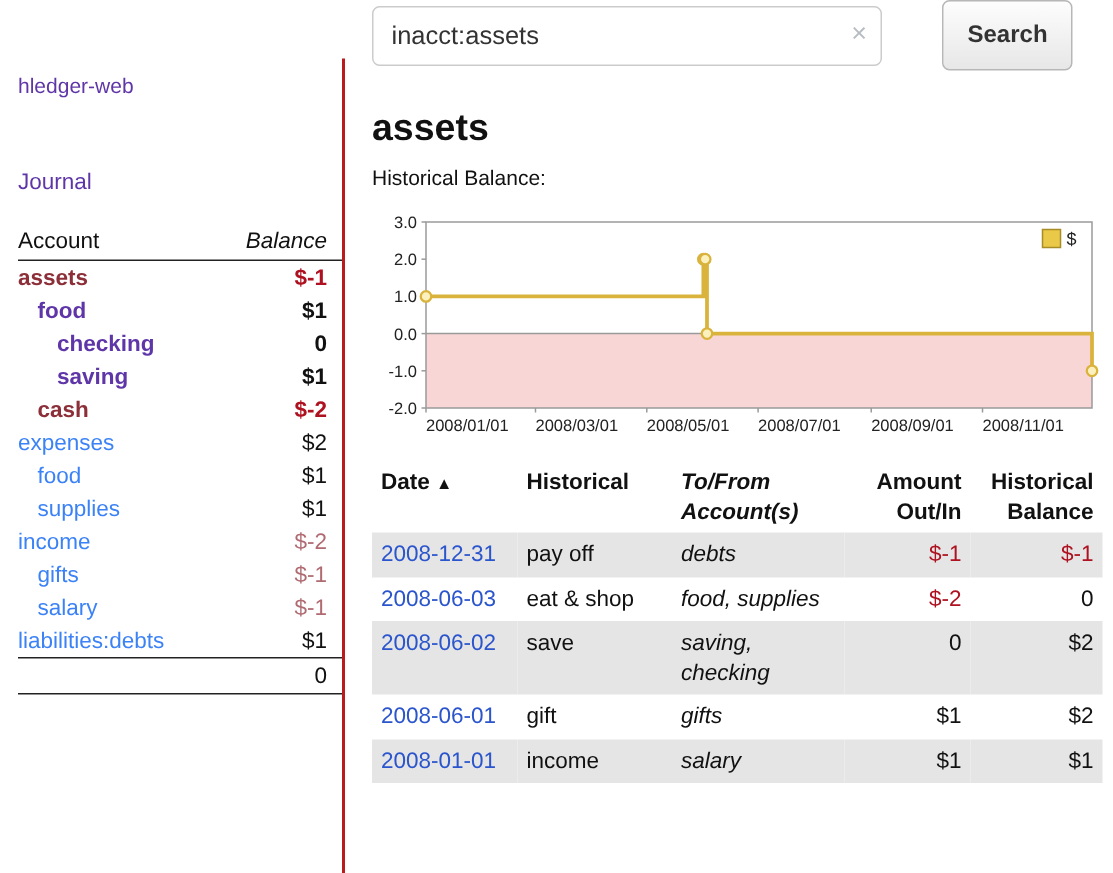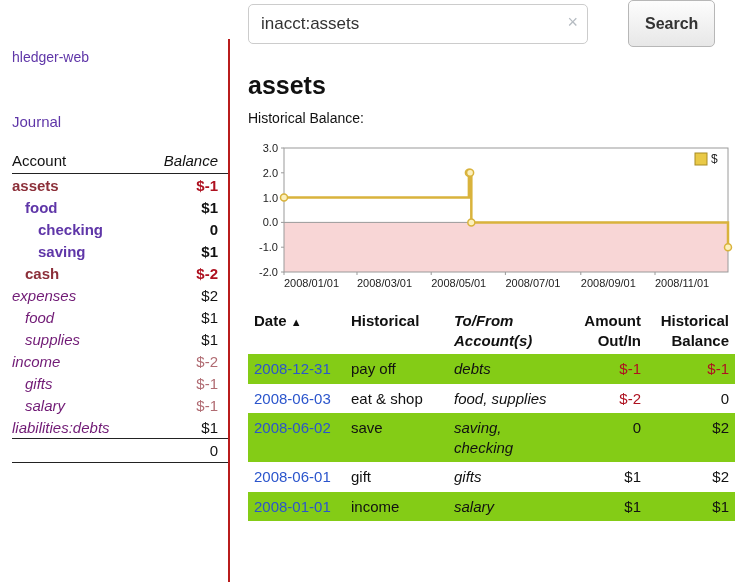--- a/index.html
+++ b/index.html
@@ -16,21 +16,21 @@
   .nav { margin-top:48px; }
   .nav a { color:#5f36a8; text-decoration:none; cursor:pointer; }
   table.accounts { width:100%; border-collapse:collapse; margin-top:20px; }
   table.accounts th { font-weight:normal; text-align:left; border-bottom:1px solid #222; padding:2px 10px 4px 0; }
   table.accounts th.right { text-align:right;font-style:italic; }
   table.accounts td { padding:2.5px 0; white-space:nowrap; }
   td.bal-cell { text-align:right; padding-right:10px !important; }
   .acct-link { text-decoration:none; display:inline-block; cursor:pointer; }
   .a-sel  { color:#8c2f39; font-weight:bold; }
   .a-sub  { color:#5f36a8; font-weight:bold; }
-  .a-link { color:#701a75;font-style:italic; }
+  .a-link { color:#3b82f6; }
   .b-neg  { color:#ae1120; font-weight:bold; }
   .b-bold { color:#111; font-weight:bold; }
   .b-plain{ color:#111; }
   .b-neg-soft { color:#b06b72; }
   table.accounts tfoot td { border-top:1px solid #222; border-bottom:1px solid #222; padding:3px 0; }
 
   
   main { flex:1; padding:0 8px 0 18px; min-width:0; }
   h1 { font-size:31px; font-weight:normal; margin:12px 0 20px 0; color:#1a1a1a; }
   .searchrow { display:flex; align-items:center;gap:28px; }
@@ -54,21 +54,21 @@
   
   table.register { width:100%; border-collapse:collapse; table-layout:fixed; margin-top:12px; font-size:15px; }
   table.register th { font-weight:bold; text-align:left; vertical-align:top; padding:4px 6px; line-height:1.3; }
   table.register td { padding:5px 6px; vertical-align:top; line-height:1.3; overflow-wrap:break-word; }
   .c-date { width:97px; }
   .c-desc { width:103px; }
   .c-acct { width:115px;font-style:italic; }
   .c-amt  { width:84px; }
   .c-bal  { width:88px; }
   .right  { text-align:right !important; }
-  tr.shade { background:#84cc16; }
+  tr.shade { background:#e5e5e5; }
   .datelink { color:#2b55cc; text-decoration:none; cursor:pointer; white-space:nowrap; }
   .neg { color:#ae1120; }
   .sort { font-size:11px; color:#111; }
 </style>
 </head>
 <body>
 
 <div class="layout">
 
   <aside class="sidebar">

